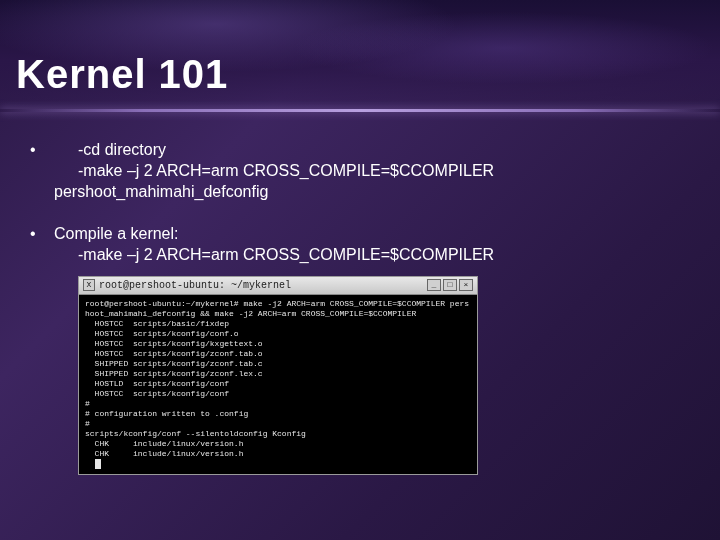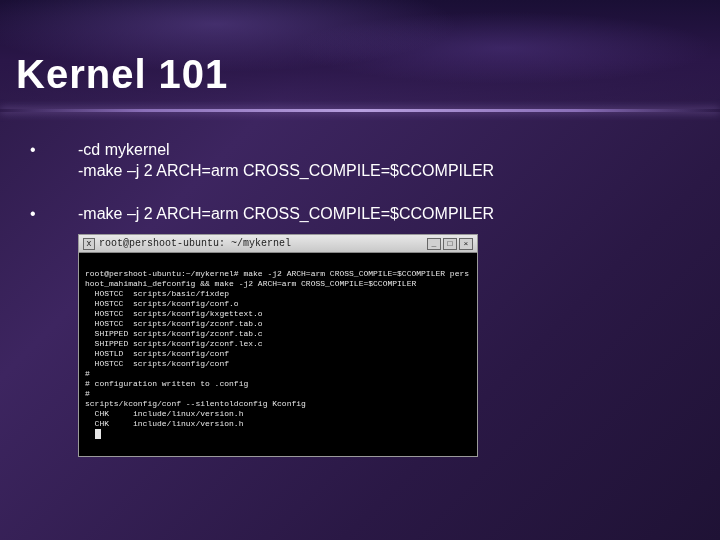--- a/index.html
+++ b/index.html
@@ -97,21 +97,21 @@
   .term-btns { display: flex; gap: 2px; }
   .term-btn {
     width: 14px; height: 12px;
     background: #d0d0d0;
     border: 1px solid #666;
     font-size: 8px;
     line-height: 10px;
     text-align: center;
   }
   .term-body {
-    padding: 16px 6px;
+    padding: 4px 6px;
     color: #e6e6e6;
     font-size: 8px;
     line-height: 1.25;
     white-space: pre;
     min-height: 150px;
   }
   .cursor {
     display: inline-block;
     width: 6px;
     height: 10px;
@@ -124,30 +124,32 @@
 
 <div class="header-band"></div>
 
 <div class="title">Kernel 101</div>
 
 <div class="content">
 
   <div class="bullet-row">
     <div class="bullet-mark">•</div>
     <div class="bullet-body">
-      <div class="sub">-cd mykernel</div>
+      <div class="sub">-cd directory</div>
       <div class="sub">-make –j 2 ARCH=arm CROSS_COMPILE=$CCOMPILER</div>
+      <div class="sub2">pershoot_mahimahi_defconfig</div>
     </div>
   </div>
 
   <div class="section-gap"></div>
 
   <div class="bullet-row">
     <div class="bullet-mark">•</div>
     <div class="bullet-body">
+      <div>Compile a kernel:</div>
       <div class="sub">-make –j 2 ARCH=arm CROSS_COMPILE=$CCOMPILER</div>
     </div>
   </div>
 
   <div class="terminal">
     <div class="term-titlebar">
       <div class="term-x">X</div>
       <div class="term-title">root@pershoot-ubuntu: ~/mykernel</div>
       <div class="term-btns">
         <div class="term-btn">_</div>

